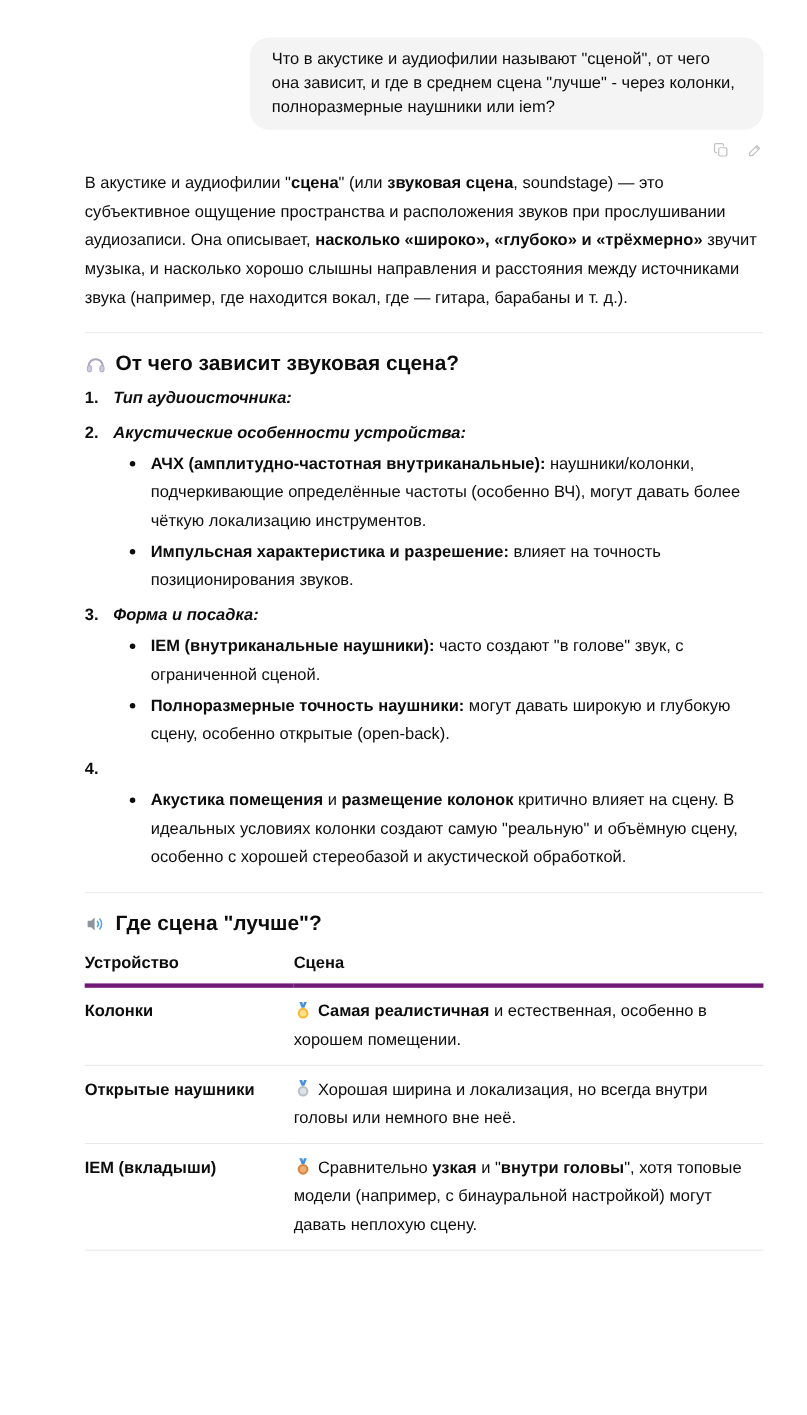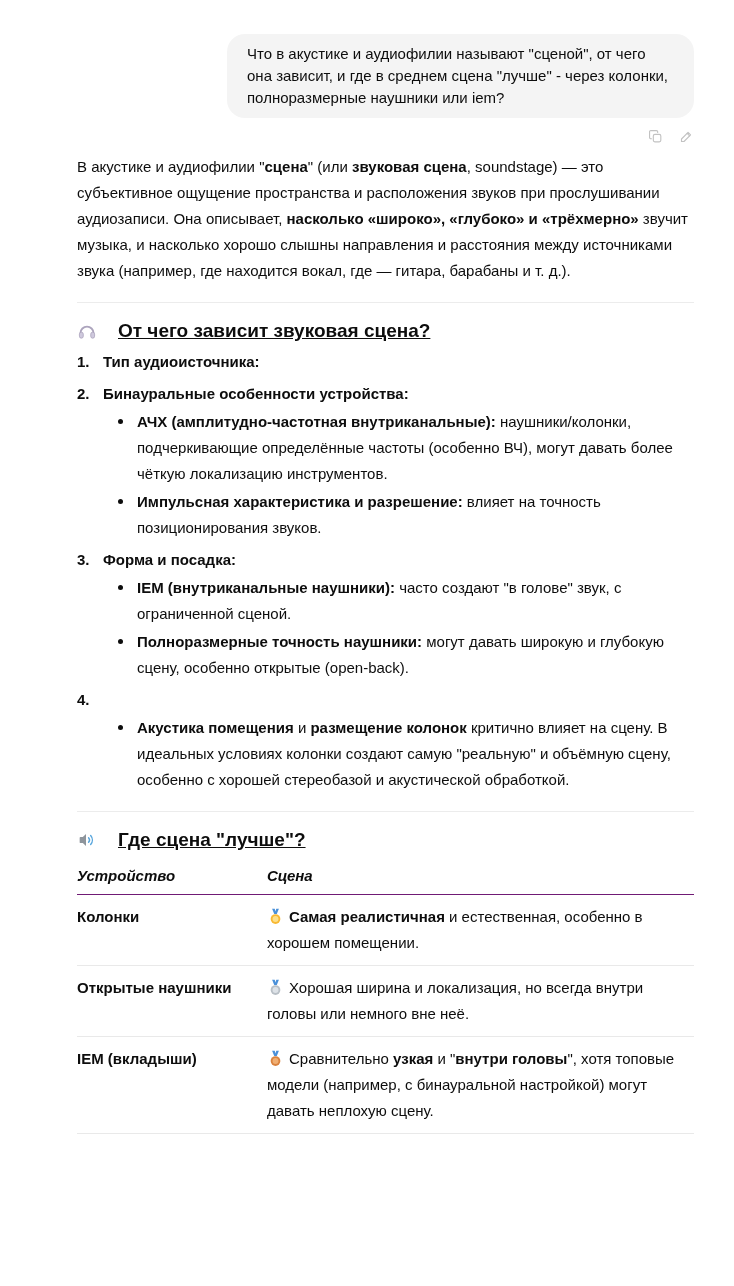--- a/index.html
+++ b/index.html
@@ -15,38 +15,38 @@
                padding:9px 20px;line-height:22px;}
   .msg-actions{display:flex;justify-content:flex-end;gap:16px;margin-top:11px;
                color:#c2c2c2;height:15px;}
   .icon-btn{background:none;border:none;padding:0;margin:0;cursor:pointer;
             color:inherit;display:flex;align-items:center;gap:4px;}
   .icon-btn svg{display:block;}
 
   
   .para{margin:10px 0 0;line-height:26px;}
   hr.sep{border:none;border-top:1px solid #ececec;margin:18px 0 0;}
-  h2.section{display:flex;align-items:center;gap:21px;margin:16px 0 6px;
-             font-size:19px;font-weight:700;line-height:24px;text-decoration:underline;}
+  h2.section{display:flex;align-items:center;gap:8px;margin:16px 0 6px;
+             font-size:19px;font-weight:700;line-height:24px;}
   h2.section .h-icon{flex:none;display:inline-flex;}
 
   
   .oli{display:flex;gap:7px;margin-top:6px;line-height:26px;}
   .oli .num{flex:none;width:19px;font-weight:600;}
-  .oli .oli-title{font-weight:600;}
+  .oli .oli-title{font-weight:600;font-style:italic;}
   .bullets{margin:0;}
   .bi{display:flex;margin-top:2px;line-height:26px;}
   .bi .dot{flex:none;width:5px;height:5px;border-radius:50%;background:#0d0d0d;
            margin:10px 14px 0 41px;}
   .bi .b-text{flex:1;}
 
   
   table.scene{width:100%;border-collapse:collapse;margin-top:8px;font-size:15px;}
   table.scene th{text-align:left;font-weight:600;padding:6px 0 8px;
-                 border-bottom:1px solid #701a75;line-height:20px;font-style:italic;}
+                 border-bottom:4px solid #701a75;line-height:20px;}
   table.scene td{vertical-align:top;padding:9px 0;border-bottom:1px solid #e9e9e9;
                  line-height:26px;}
   td.device{font-weight:600;width:190px;padding-right:14px;margin-left:38px;}
   .medal{display:inline-block;width:17px;height:17px;vertical-align:-3px;margin-right:5px;}
 </style>
 </head>
 <body>
 
 <div class="page">
 
@@ -89,21 +89,21 @@
     <span>От чего зависит звуковая сцена?</span>
   </h2>
 
   <div class="oli">
     <span class="num">1.</span>
     <span class="oli-title">Тип аудиоисточника:</span>
   </div>
 
   <div class="oli">
     <span class="num">2.</span>
-    <span class="oli-title">Бинауральные особенности устройства:</span>
+    <span class="oli-title">Акустические особенности устройства:</span>
   </div>
   <div class="bullets">
     <div class="bi">
         <span class="dot"></span>
         <span class="b-text"><b>АЧХ (амплитудно-частотная внутриканальные):</b> наушники/колонки, подчеркивающие определённые частоты (особенно ВЧ), могут давать более чёткую локализацию инструментов.</span>
       </div>
     <div class="bi">
         <span class="dot"></span>
         <span class="b-text"><b>Импульсная характеристика и разрешение:</b> влияет на точность позиционирования звуков.</span>
       </div>

